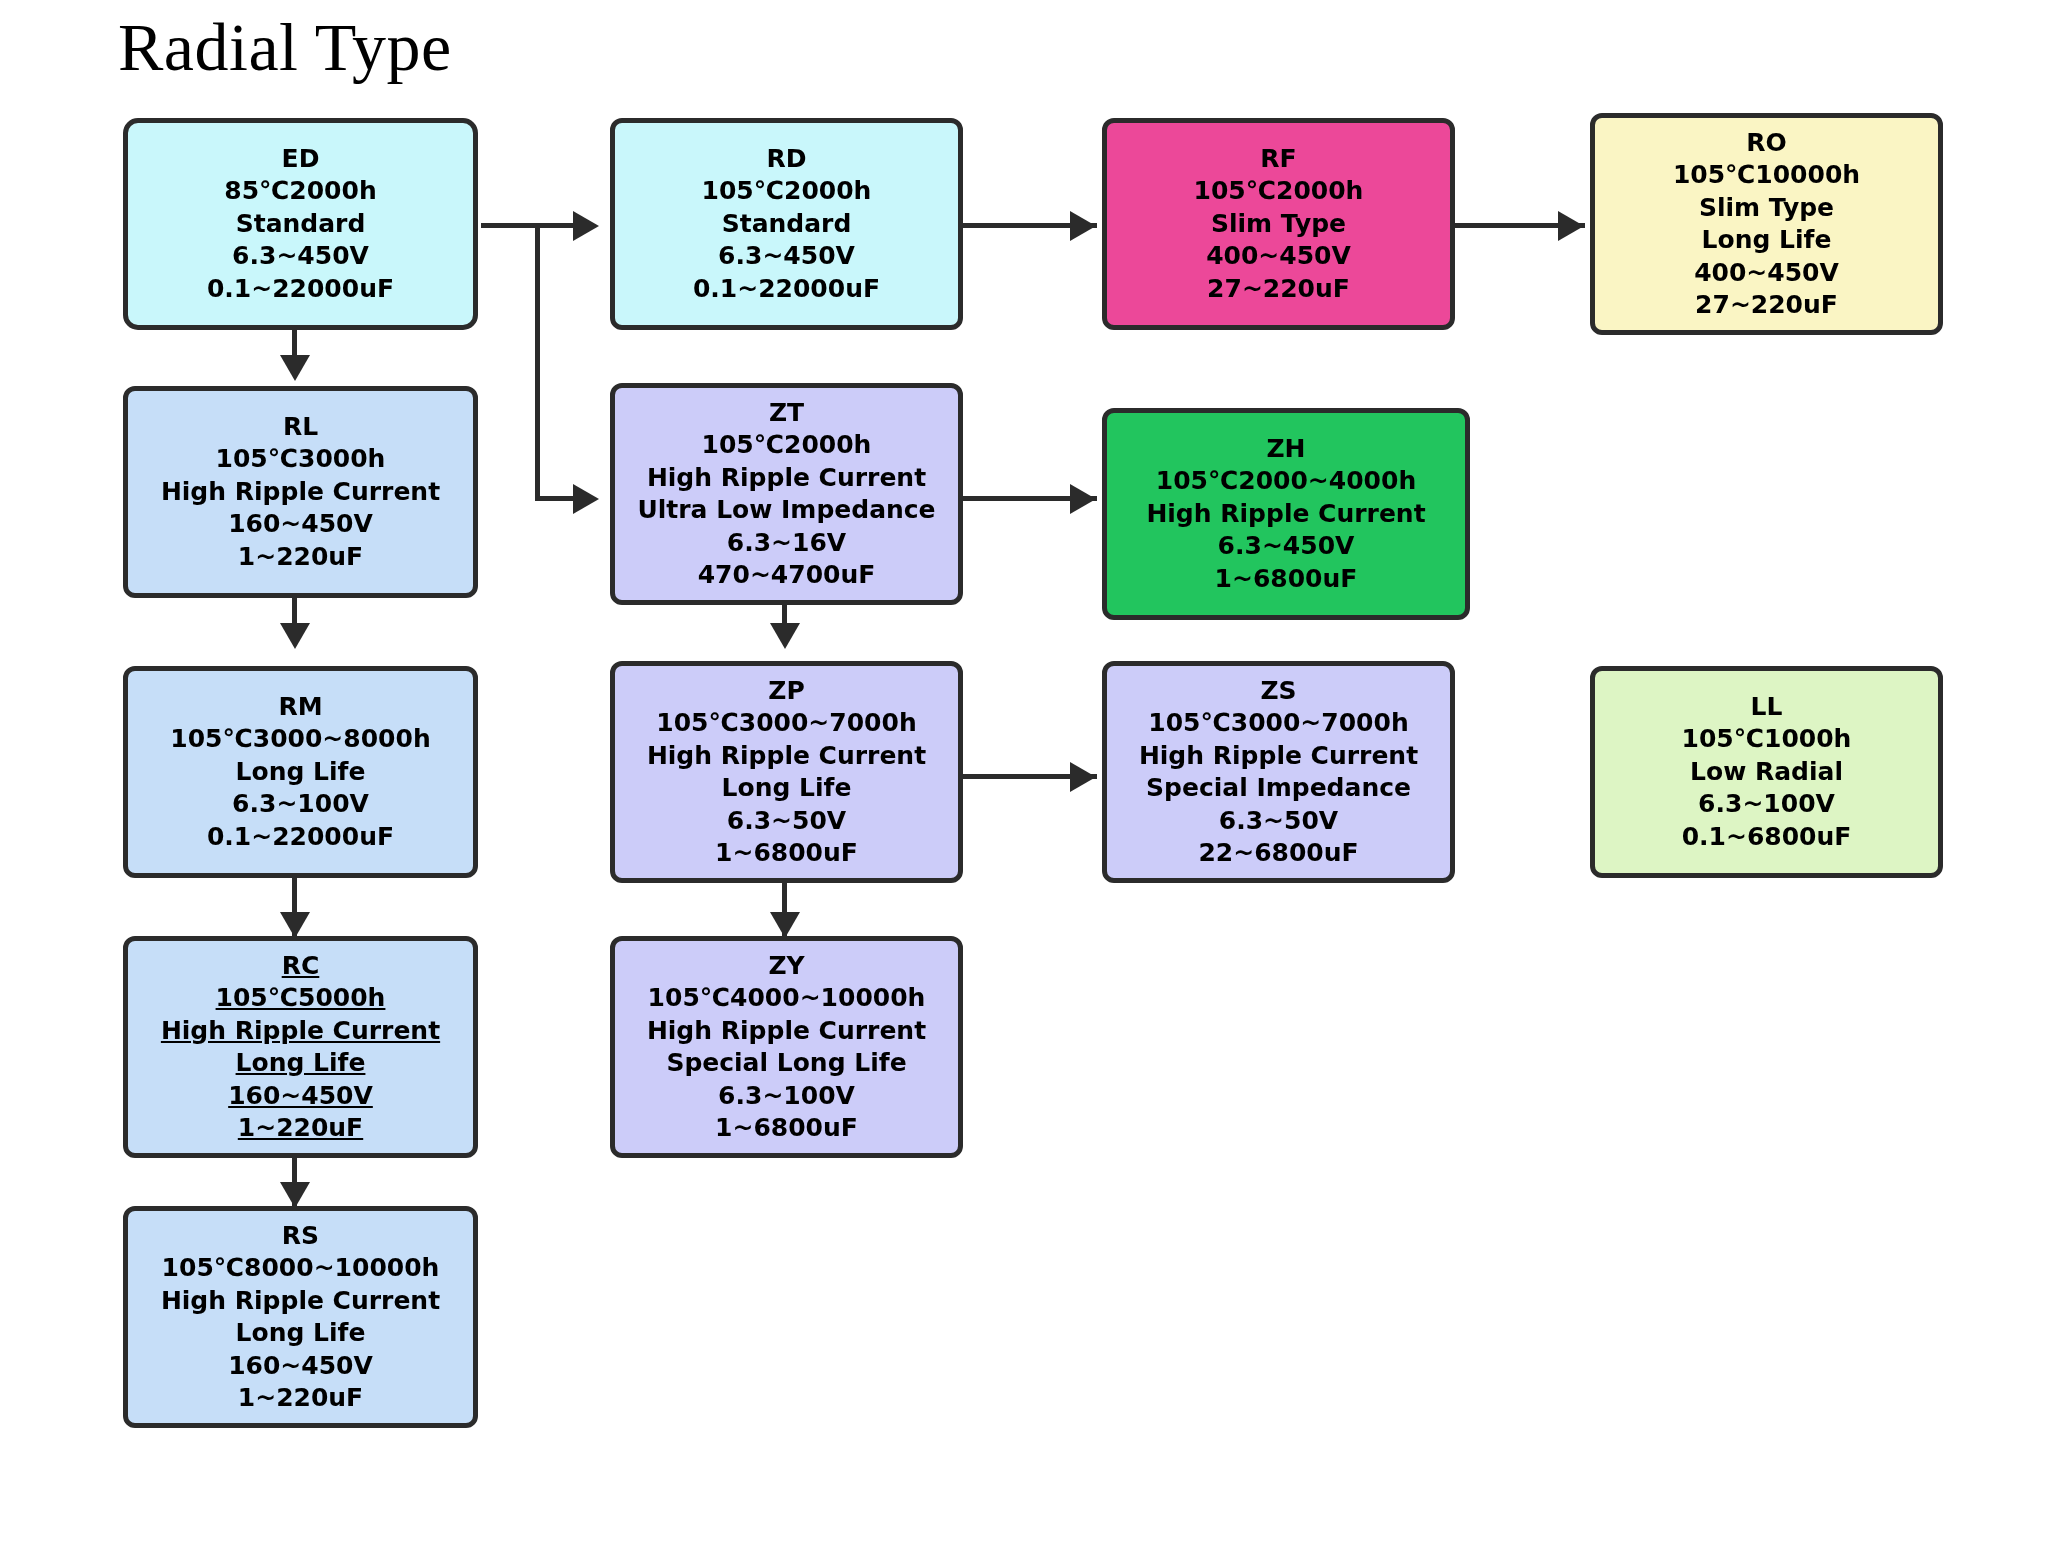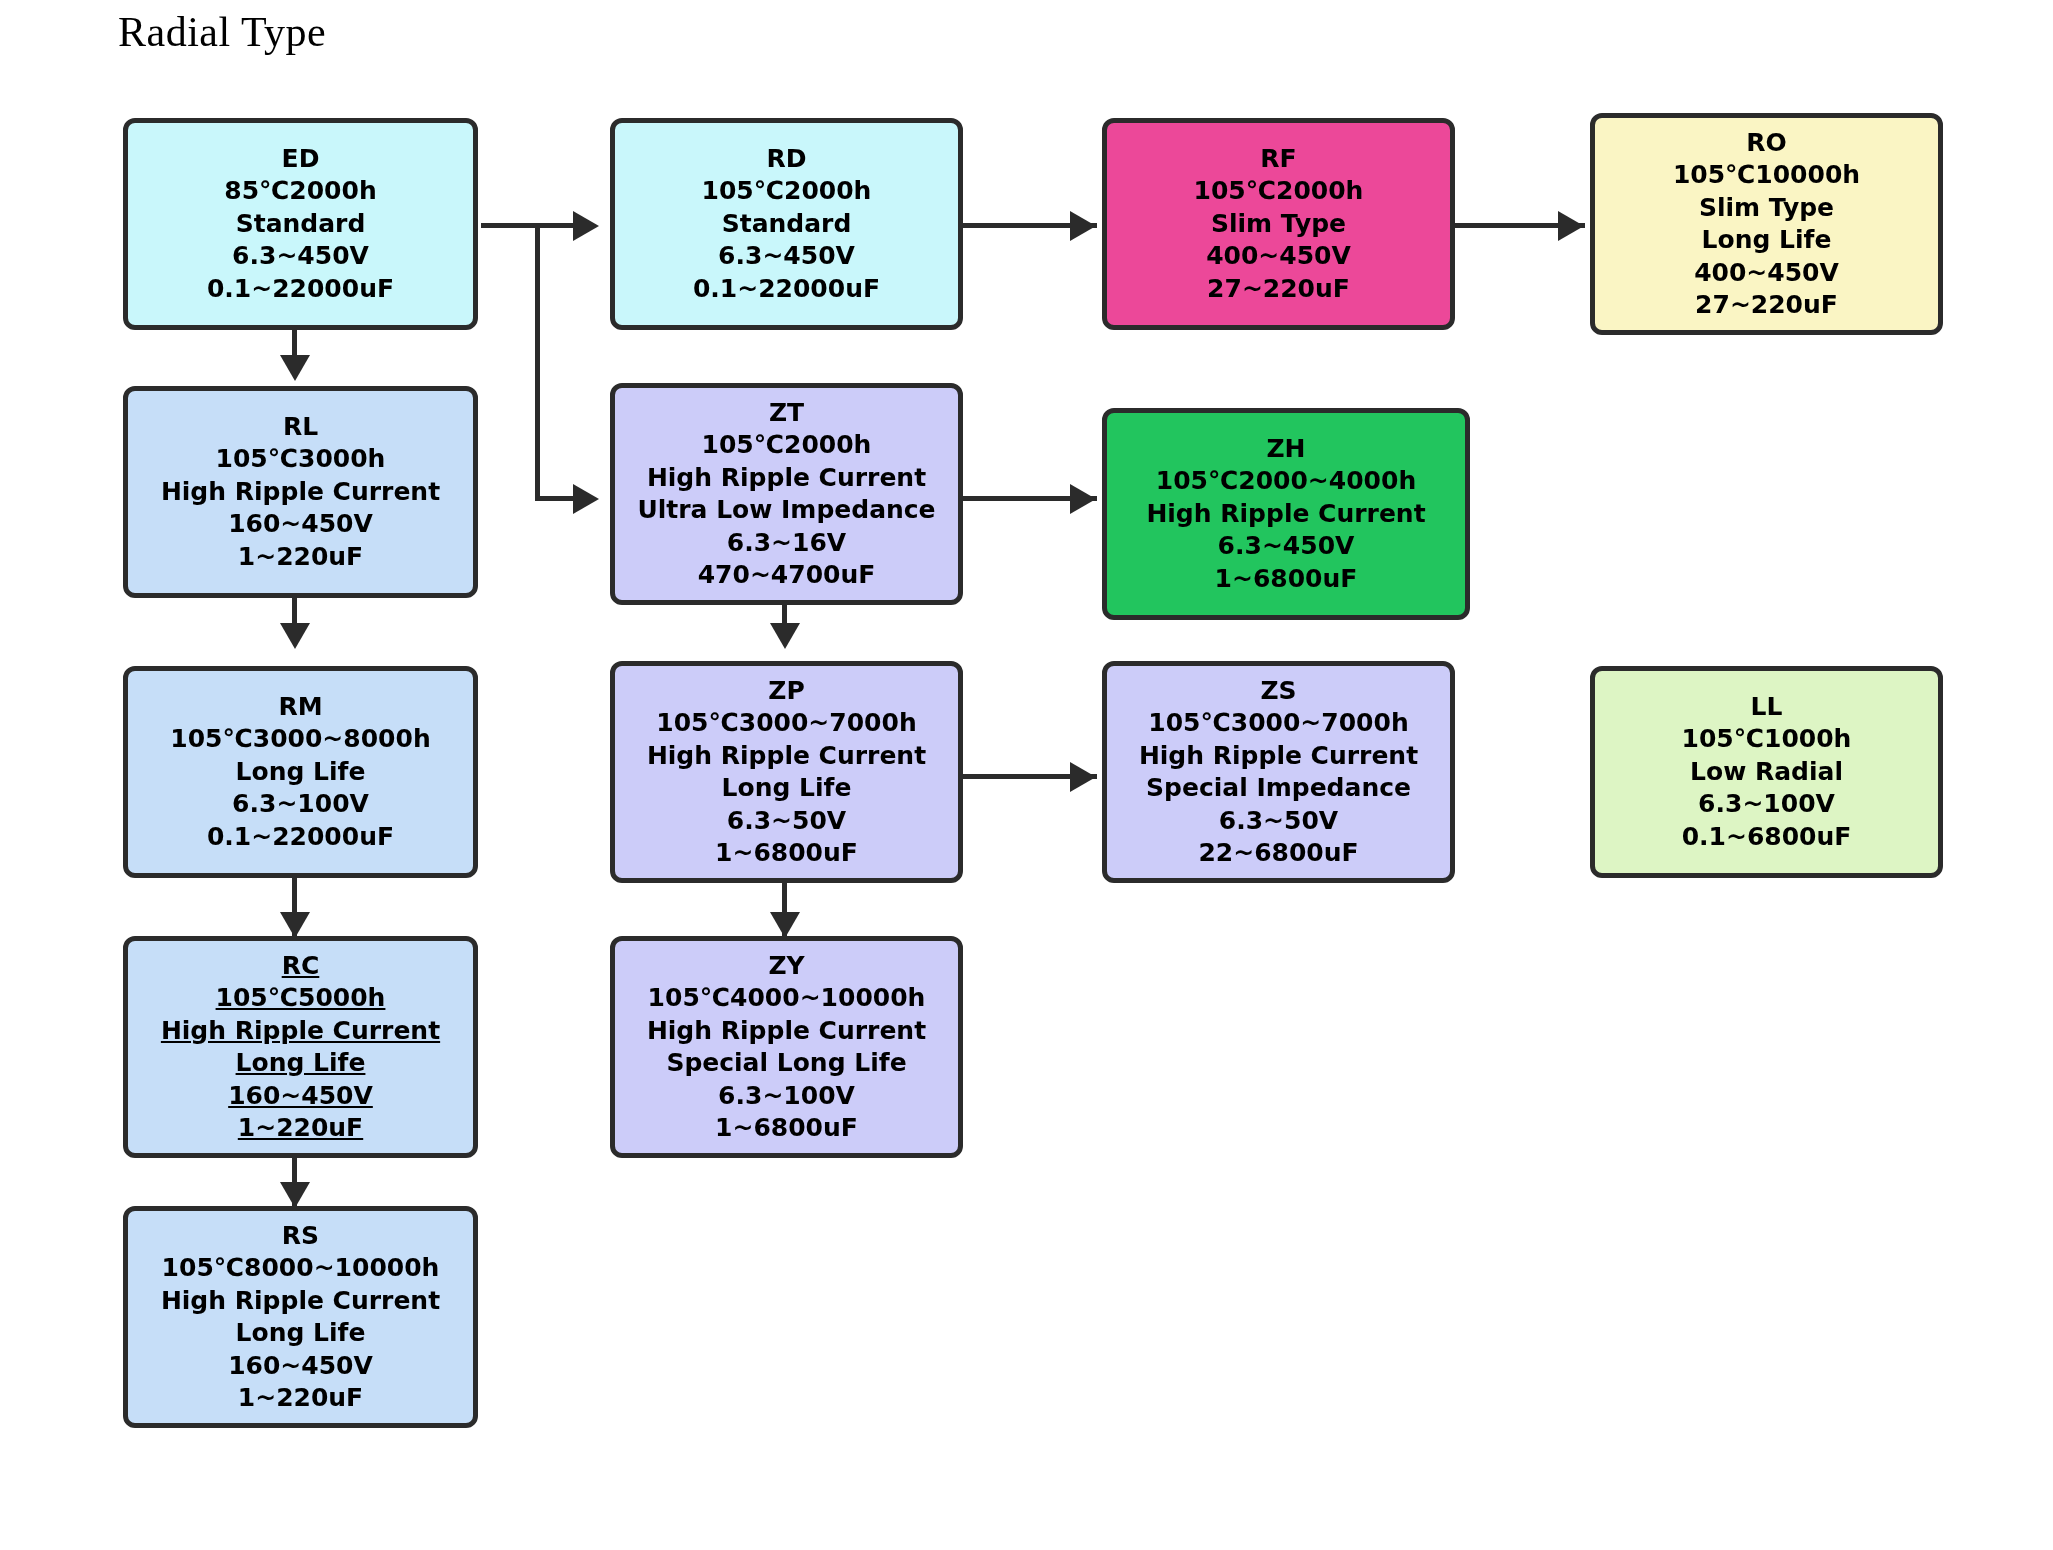--- a/index.html
+++ b/index.html
@@ -13,21 +13,21 @@
     height: 1550px;
     background: #ffffff;
     overflow: hidden;
     font-family: "DejaVu Sans", sans-serif;
   }
   #title {
     position: absolute;
     left: 118px;
     top: 8px;
     font-family: "Liberation Serif", serif;
-    font-size: 42px;
+    font-size: 68px;
     font-weight: 400;
     color: #000000;
     letter-spacing: 0.5px;
     white-space: nowrap;
   }
   .node {
     position: absolute;
     box-sizing: border-box;
     border: 5px solid #2b2b2b;
     border-radius: 12px;
@@ -115,21 +115,21 @@
 
   <div class="vline" style="left:782px; top:598px; height:44px;"></div>
   <div class="arrow down" style="left:770px; top:623px;"></div>
 
   <div class="hline" style="left:962px; top:774px; width:135px;"></div>
   <div class="arrow right" style="left:1070px; top:762px;"></div>
 
   <div class="vline" style="left:782px; top:878px; height:58px;"></div>
   <div class="arrow down" style="left:770px; top:912px;"></div>
 
-  <div class="node" style="left: 123px; top: 118px; width: 355px; height: 212px; background: rgb(201, 247, 251);">
+  <div class="node" style="left: 123px; top: 118px; width: 355px; height: 212px; background: rgb(201, 247, 251); border-radius: 15px;">
       <span class="ln code">ED</span>
       <span class="ln">85℃2000h</span>
       <span class="ln">Standard</span>
       <span class="ln">6.3~450V</span>
       <span class="ln">0.1~22000uF</span>
     </div>
   <div class="node" style="left: 610px; top: 118px; width: 353px; height: 212px; background: rgb(201, 247, 251);">
       <span class="ln code">RD</span>
       <span class="ln">105℃2000h</span>
       <span class="ln">Standard</span>

